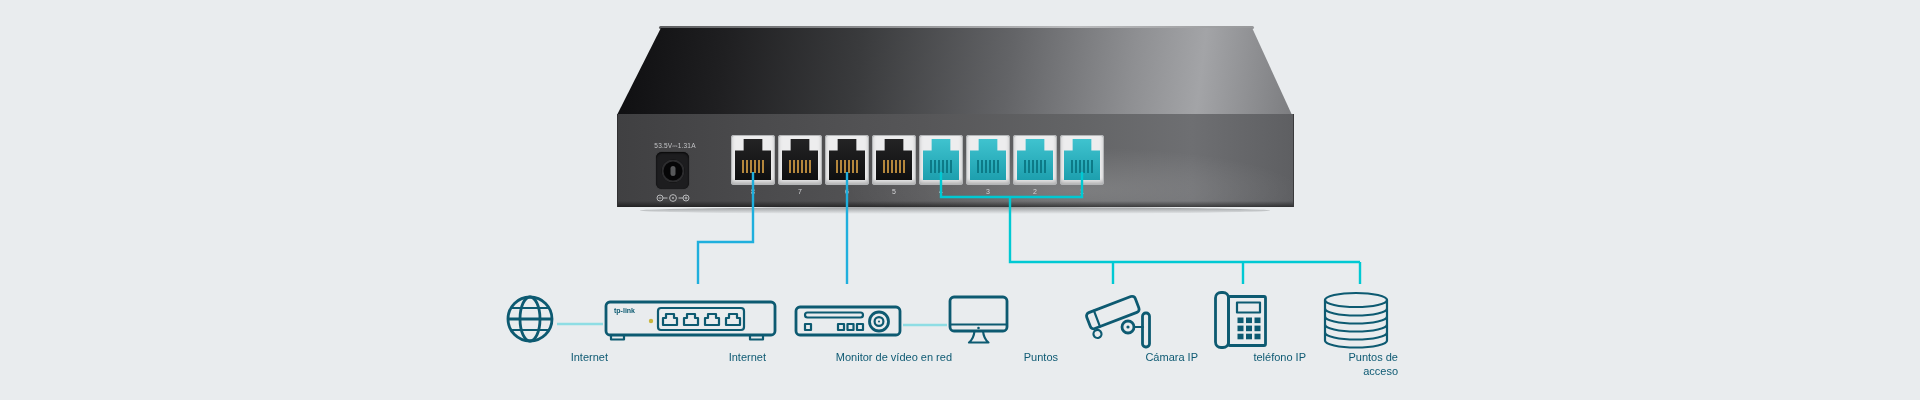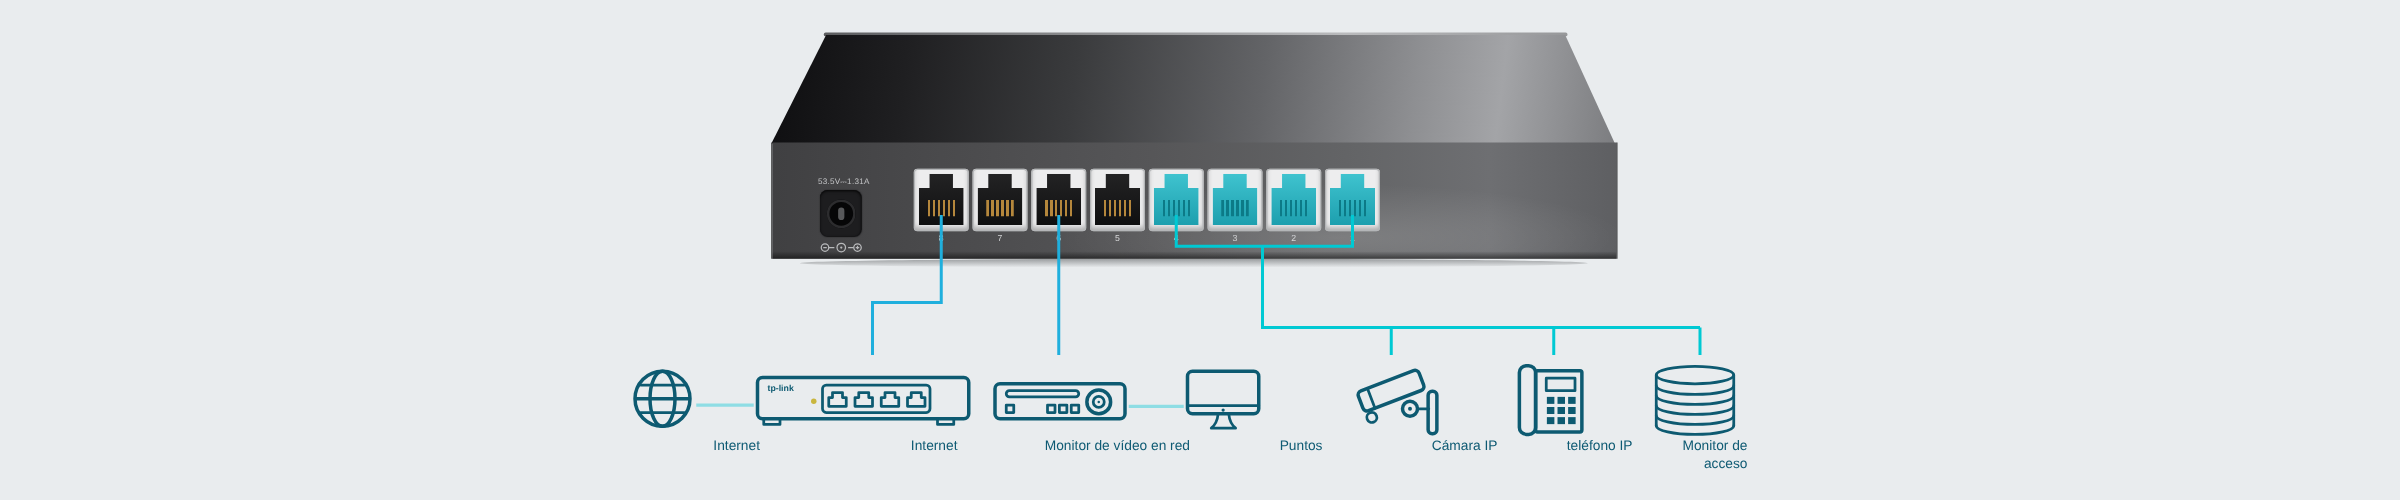--- a/index.html
+++ b/index.html
@@ -258,13 +258,13 @@
     <path d="M1325,300 V340.5 M1387,300 V340.5"></path>
   </g>
 </svg>
 
 <div class="dev-label" style="left:448px;width:160px">Internet</div>
 <div class="dev-label" style="left:606px;width:160px">Internet</div>
 <div class="dev-label" style="left:752px;width:200px">Monitor de vídeo en red</div>
 <div class="dev-label" style="left:898px;width:160px">Puntos</div>
 <div class="dev-label" style="left:1038px;width:160px">Cámara IP</div>
 <div class="dev-label" style="left:1146px;width:160px">teléfono IP</div>
-<div class="dev-label" style="left:1318px;width:80px">Monitor de acceso</div>
+<div class="dev-label" style="left:1318px;width:80px">Puntos de acceso</div>
 
 </body></html>

